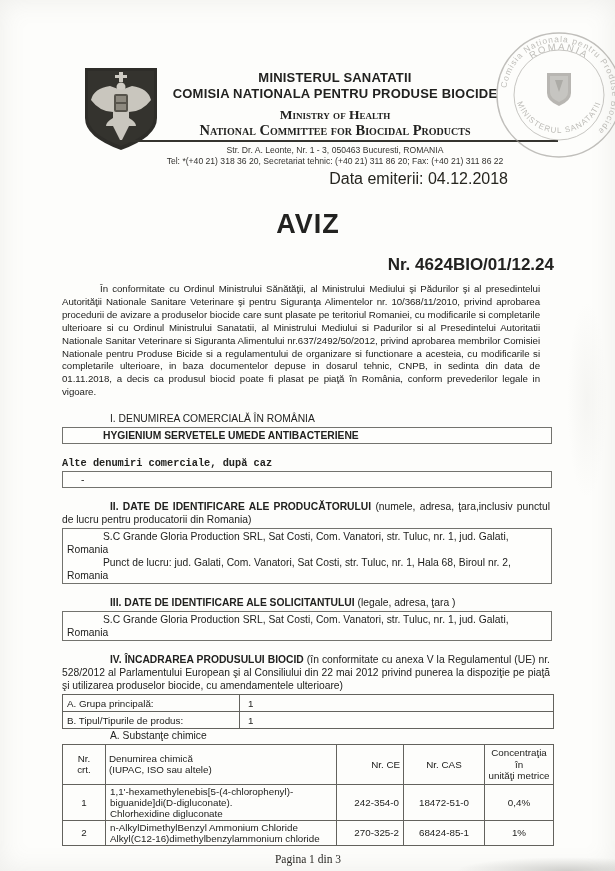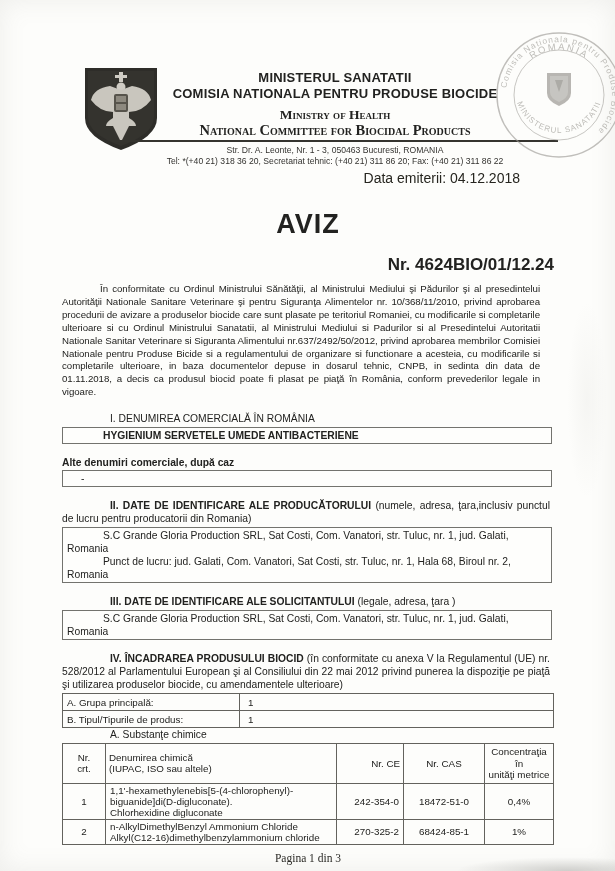--- a/index.html
+++ b/index.html
@@ -13,38 +13,38 @@
   .coat{position:absolute;left:80px;top:66px;width:82px;height:88px;}
   .head-text{position:absolute;left:112px;top:70px;width:446px;text-align:center;}
   .org-ro{font-weight:bold;font-size:13px;letter-spacing:.2px;line-height:16px;}
   .org-en1{font-family:"Liberation Serif",serif;font-variant:small-caps;font-weight:bold;
            font-size:13.5px;margin-top:5px;line-height:15px;}
   .org-en2{font-family:"Liberation Serif",serif;font-variant:small-caps;font-weight:bold;
            font-size:14.5px;line-height:16px;}
   .head-rule{border:0;border-top:2px solid #35342f;margin:2px 0 3px 0;}
   .addr{font-size:8.6px;color:#33322f;line-height:11px;}
   .stamp{position:absolute;left:492px;top:28px;width:134px;height:134px;opacity:.62;}
-  .date-line{position:absolute;right:95px;top:170px;font-size:14px;color:#26251f;}
+  .date-line{position:absolute;right:107px;top:170px;font-size:16px;color:#26251f;}
   
   .content{position:absolute;left:62px;top:193px;width:492px;}
   .doc-title{text-align:center;font-size:27px;font-weight:bold;letter-spacing:1px;margin:16px;line-height:30px;}
   .doc-number{text-align:right;font-size:17px;font-weight:bold;margin:2px 0 0 0;line-height:20px;}
   .intro{font-size:9.7px;line-height:12.9px;text-align:justify;margin:8px 0 0 0;
          text-indent:38px;padding-right:14px;letter-spacing:-0.05px;}
   .sec-head{font-size:10.3px;font-weight:normal;margin:13px 0 2px 0;line-height:13px;}
   .ind{margin-left:48px;}
   .sec-head-wrap{font-size:10.3px;margin:12px 0 2px 0;line-height:13px;text-align:justify;
                  text-indent:48px;padding-right:4px;}
   .sec-head-wrap b{font-weight:bold;}
   .vbox{border:1px solid #73736e;width:490px;font-size:10.3px;line-height:13px;
         padding:1px 4px;box-sizing:border-box;background:rgba(255,255,255,.4);}
   .vbox p{margin:0;text-indent:36px;}
   .vbox .plain{text-indent:14px;}
   .tname{font-weight:bold;text-indent:44px;}
-  .lbl{font-size:10.3px;font-weight:bold;margin:13px 0 2px 0;}
+  .lbl{font-size:10.3px;font-weight:bold;margin:13px 0 2px 0;font-family:Liberation Mono, monospace;}
   table{border-collapse:collapse;width:492px;font-size:9.8px;color:#222220;}
   td,th{border:1px solid #63625d;padding:1px 4px;vertical-align:middle;}
   .t4 td{height:14px;line-height:13px;}
   .t4 .c1{width:168px;}
   .t4 .c2 div{margin-left:4px;}
   .t5 th{font-weight:normal;text-align:center;line-height:11.5px;padding:2px 3px;}
   .t5 .hname{text-align:left;}
   .t5 .ccrt{width:34px;text-align:center;}
   .t5 .cname{width:222px;text-align:left;}
   .t5 .cce{width:58px;text-align:right;margin-left:22px;}

